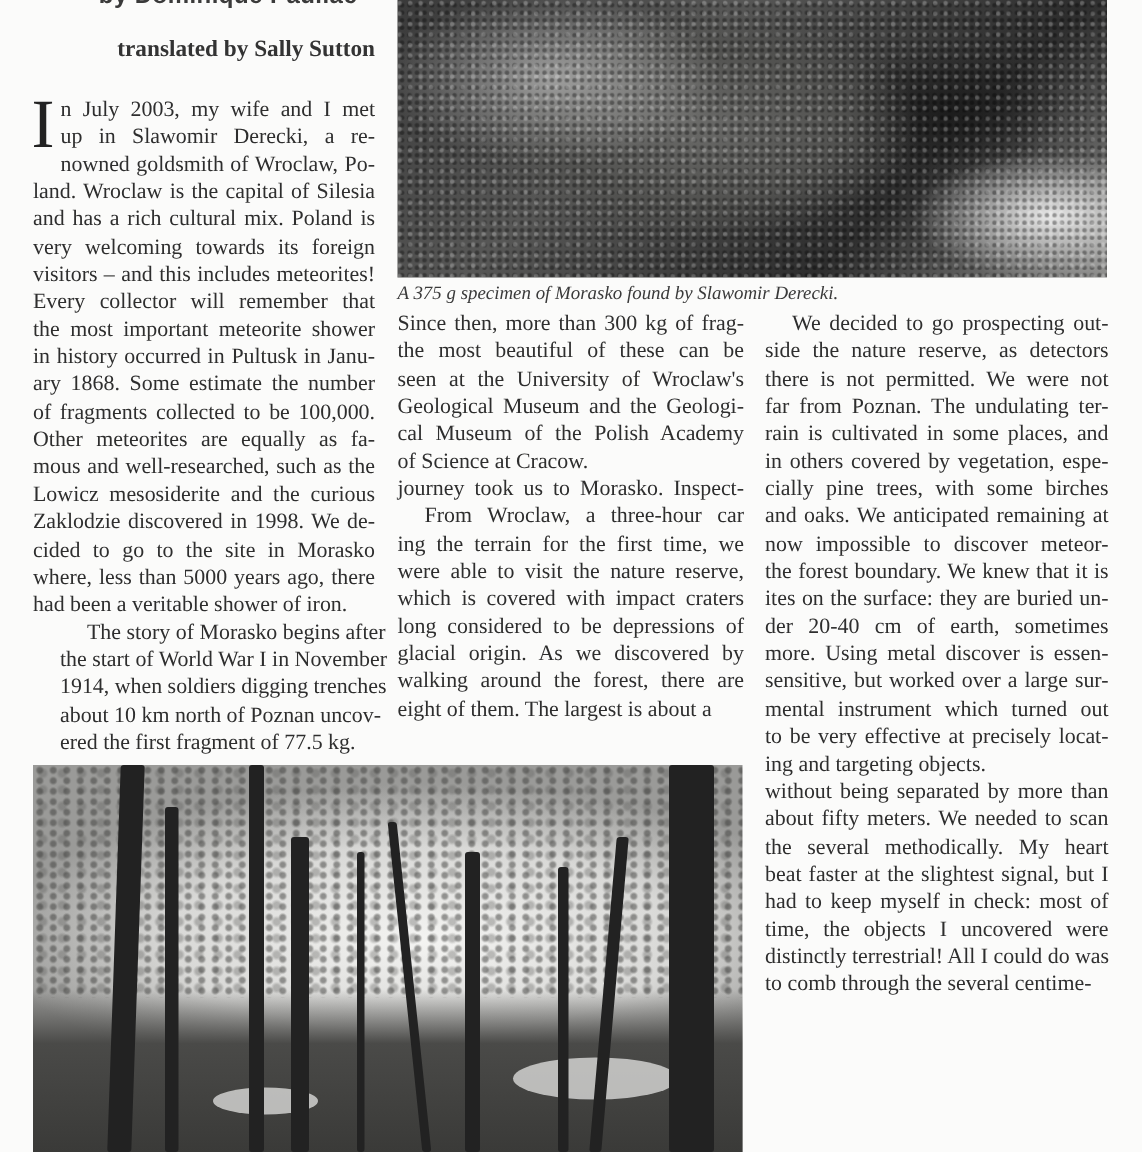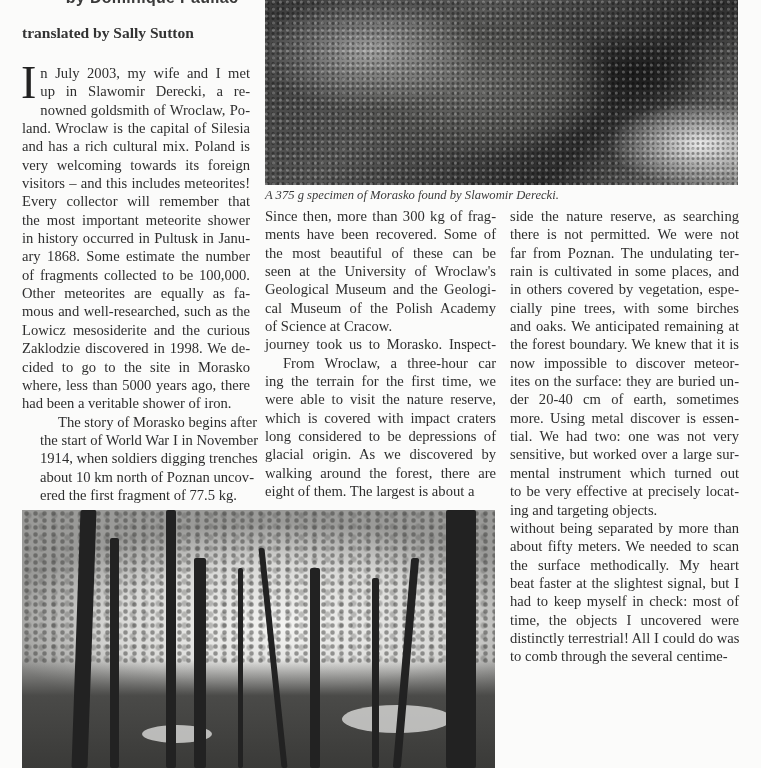--- a/index.html
+++ b/index.html
@@ -8,21 +8,21 @@
     background: #fbfbfa; color: #2a2a2a;
     font-family: "Liberation Serif", "DejaVu Serif", serif;
   }
   .byline-cut {
     position: absolute; left: 52px; top: -11px; width: 200px;
     font-family: "Liberation Sans", "DejaVu Sans", sans-serif;
     font-weight: bold; font-size: 16px; color: #3a3a3a; letter-spacing: 0.3px;
     white-space: nowrap; text-align: center;
   }
   .translator {
-    position: absolute; left: 22px; top: 24px; width: 228px; text-align: left;
+    position: absolute; left: 22px; top: 24px; width: 228px; text-align: right;
     font-weight: bold; font-size: 15.5px; color: #333;
   }
   .col {
     position: absolute; font-size: 14.6px; line-height: 18.35px;
     text-align: justify; color: #2e2e2e;
   }
   .col p { margin: 0; }
   .col .ind { text-indent: 18px; }
   .col .line { display: block; text-align: justify; text-align-last: justify; white-space: nowrap; }
   .col .line.last { text-align-last: left; }
@@ -91,21 +91,20 @@
       <span class="line">the start of World War I in November</span>
       <span class="line">1914, when soldiers digging trenches</span>
       <span class="line">about 10 km north of Poznan uncov-</span>
       <span class="line last">ered the first fragment of 77.5 kg.</span>
     </p>
 </div>
 
 <div class="col" id="col-mid">
   <p id="mid-p1">
       <span class="line">Since then, more than 300 kg of frag-</span>
-      <span class="line">ments have been recovered. Some of</span>
       <span class="line">the most beautiful of these can be</span>
       <span class="line">seen at the University of Wroclaw's</span>
       <span class="line">Geological Museum and the Geologi-</span>
       <span class="line">cal Museum of the Polish Academy</span>
       <span class="line last">of Science at Cracow.</span>
     </p>
   <p id="mid-p2">
       <span class="line">journey took us to Morasko. Inspect-</span>
       <span class="line" style="padding-left: 18px;">From Wroclaw, a three-hour car</span>
       <span class="line">ing the terrain for the first time, we</span>
@@ -113,42 +112,42 @@
       <span class="line">which is covered with impact craters</span>
       <span class="line">long considered to be depressions of</span>
       <span class="line">glacial origin. As we discovered by</span>
       <span class="line">walking around the forest, there are</span>
       <span class="line last">eight of them. The largest is about a</span>
     </p>
 </div>
 
 <div class="col" id="col-right">
   <p id="right-p2">
-      <span class="line">side the nature reserve, as searching</span>
+      <span class="line" style="padding-left: 18px;">We decided to go prospecting out-</span>
+      <span class="line">side the nature reserve, as detectors</span>
       <span class="line">there is not permitted. We were not</span>
       <span class="line">far from Poznan. The undulating ter-</span>
       <span class="line">rain is cultivated in some places, and</span>
       <span class="line">in others covered by vegetation, espe-</span>
       <span class="line">cially pine trees, with some birches</span>
       <span class="line">and oaks. We anticipated remaining at</span>
+      <span class="line">now impossible to discover meteor-</span>
       <span class="line">the forest boundary. We knew that it is</span>
-      <span class="line">now impossible to discover meteor-</span>
       <span class="line">ites on the surface: they are buried un-</span>
       <span class="line">der 20-40 cm of earth, sometimes</span>
       <span class="line">more. Using metal discover is essen-</span>
-      <span class="line">tial. We had two: one was not very</span>
       <span class="line">sensitive, but worked over a large sur-</span>
       <span class="line">mental instrument which turned out</span>
       <span class="line">to be very effective at precisely locat-</span>
       <span class="line last">ing and targeting objects.</span>
     </p>
   <p id="right-p3">
       <span class="line">without being separated by more than</span>
       <span class="line">about fifty meters. We needed to scan</span>
-      <span class="line">the surface methodically. My heart</span>
+      <span class="line">the several methodically. My heart</span>
       <span class="line">beat faster at the slightest signal, but I</span>
       <span class="line">had to keep myself in check: most of</span>
       <span class="line">time, the objects I uncovered were</span>
       <span class="line">distinctly terrestrial! All I could do was</span>
       <span class="line last">to comb through the several centime-</span>
     </p>
 </div>
 
 <div class="photo" id="photo-forest">
   <div class="foliage"></div>

